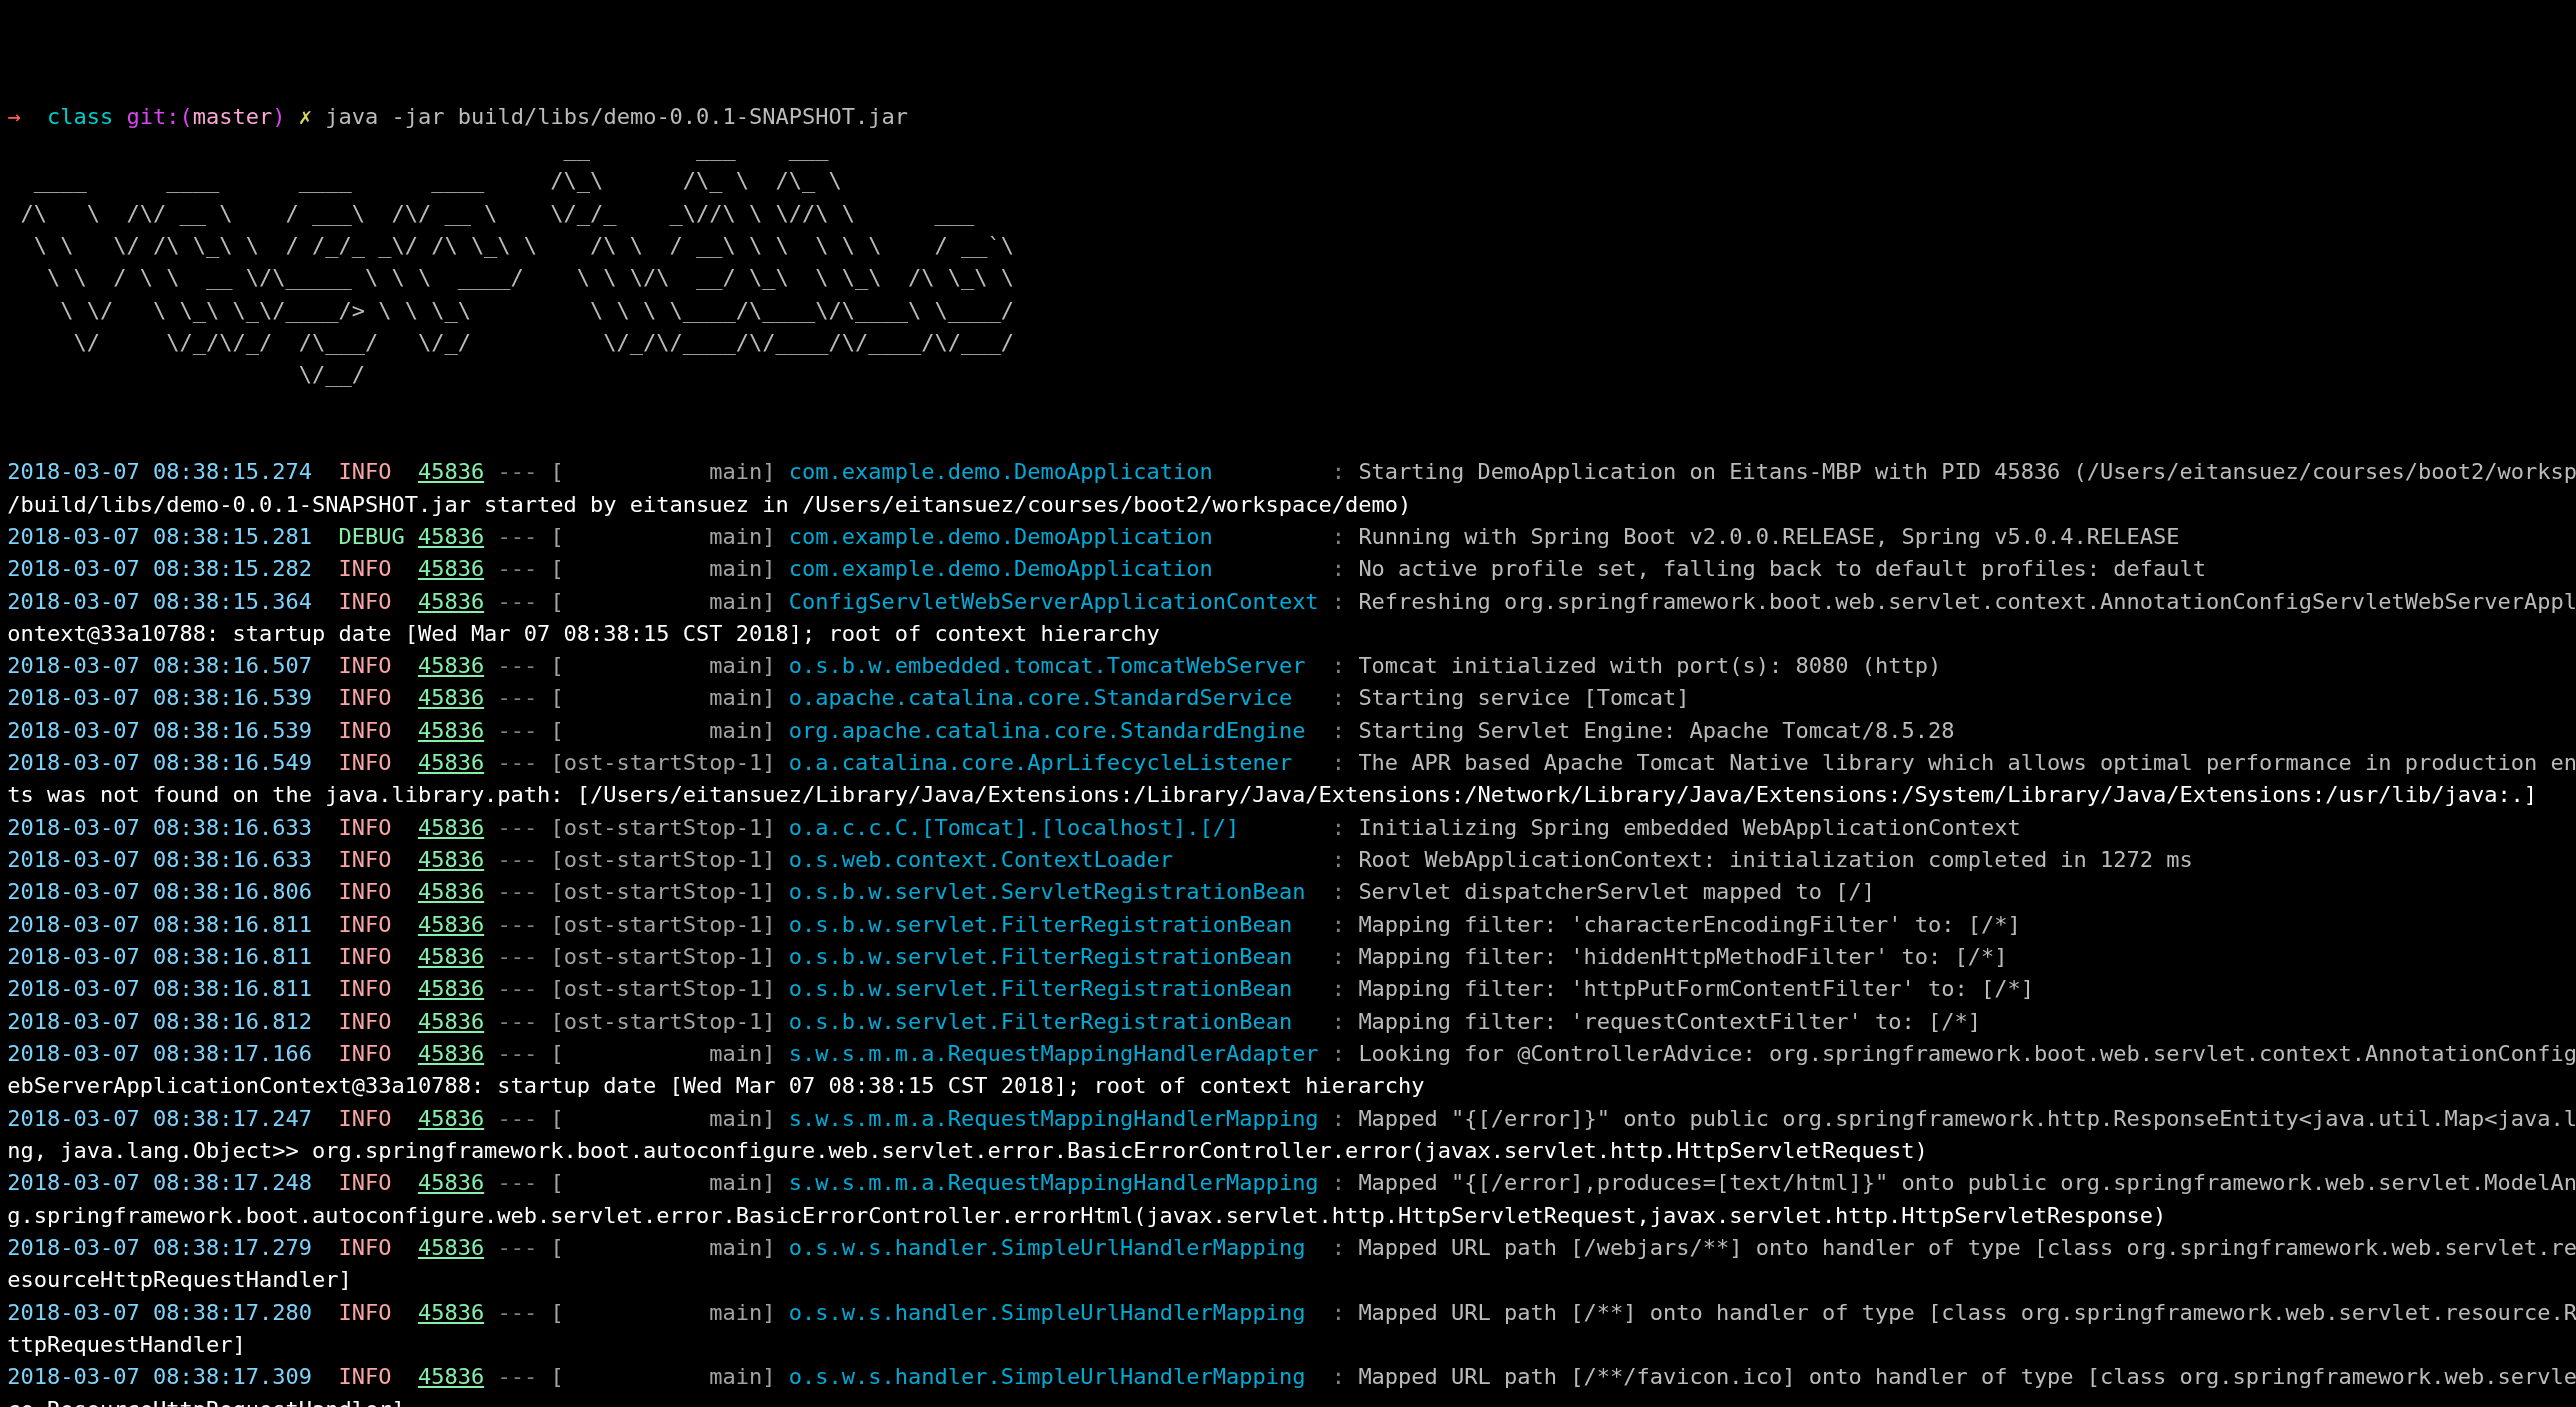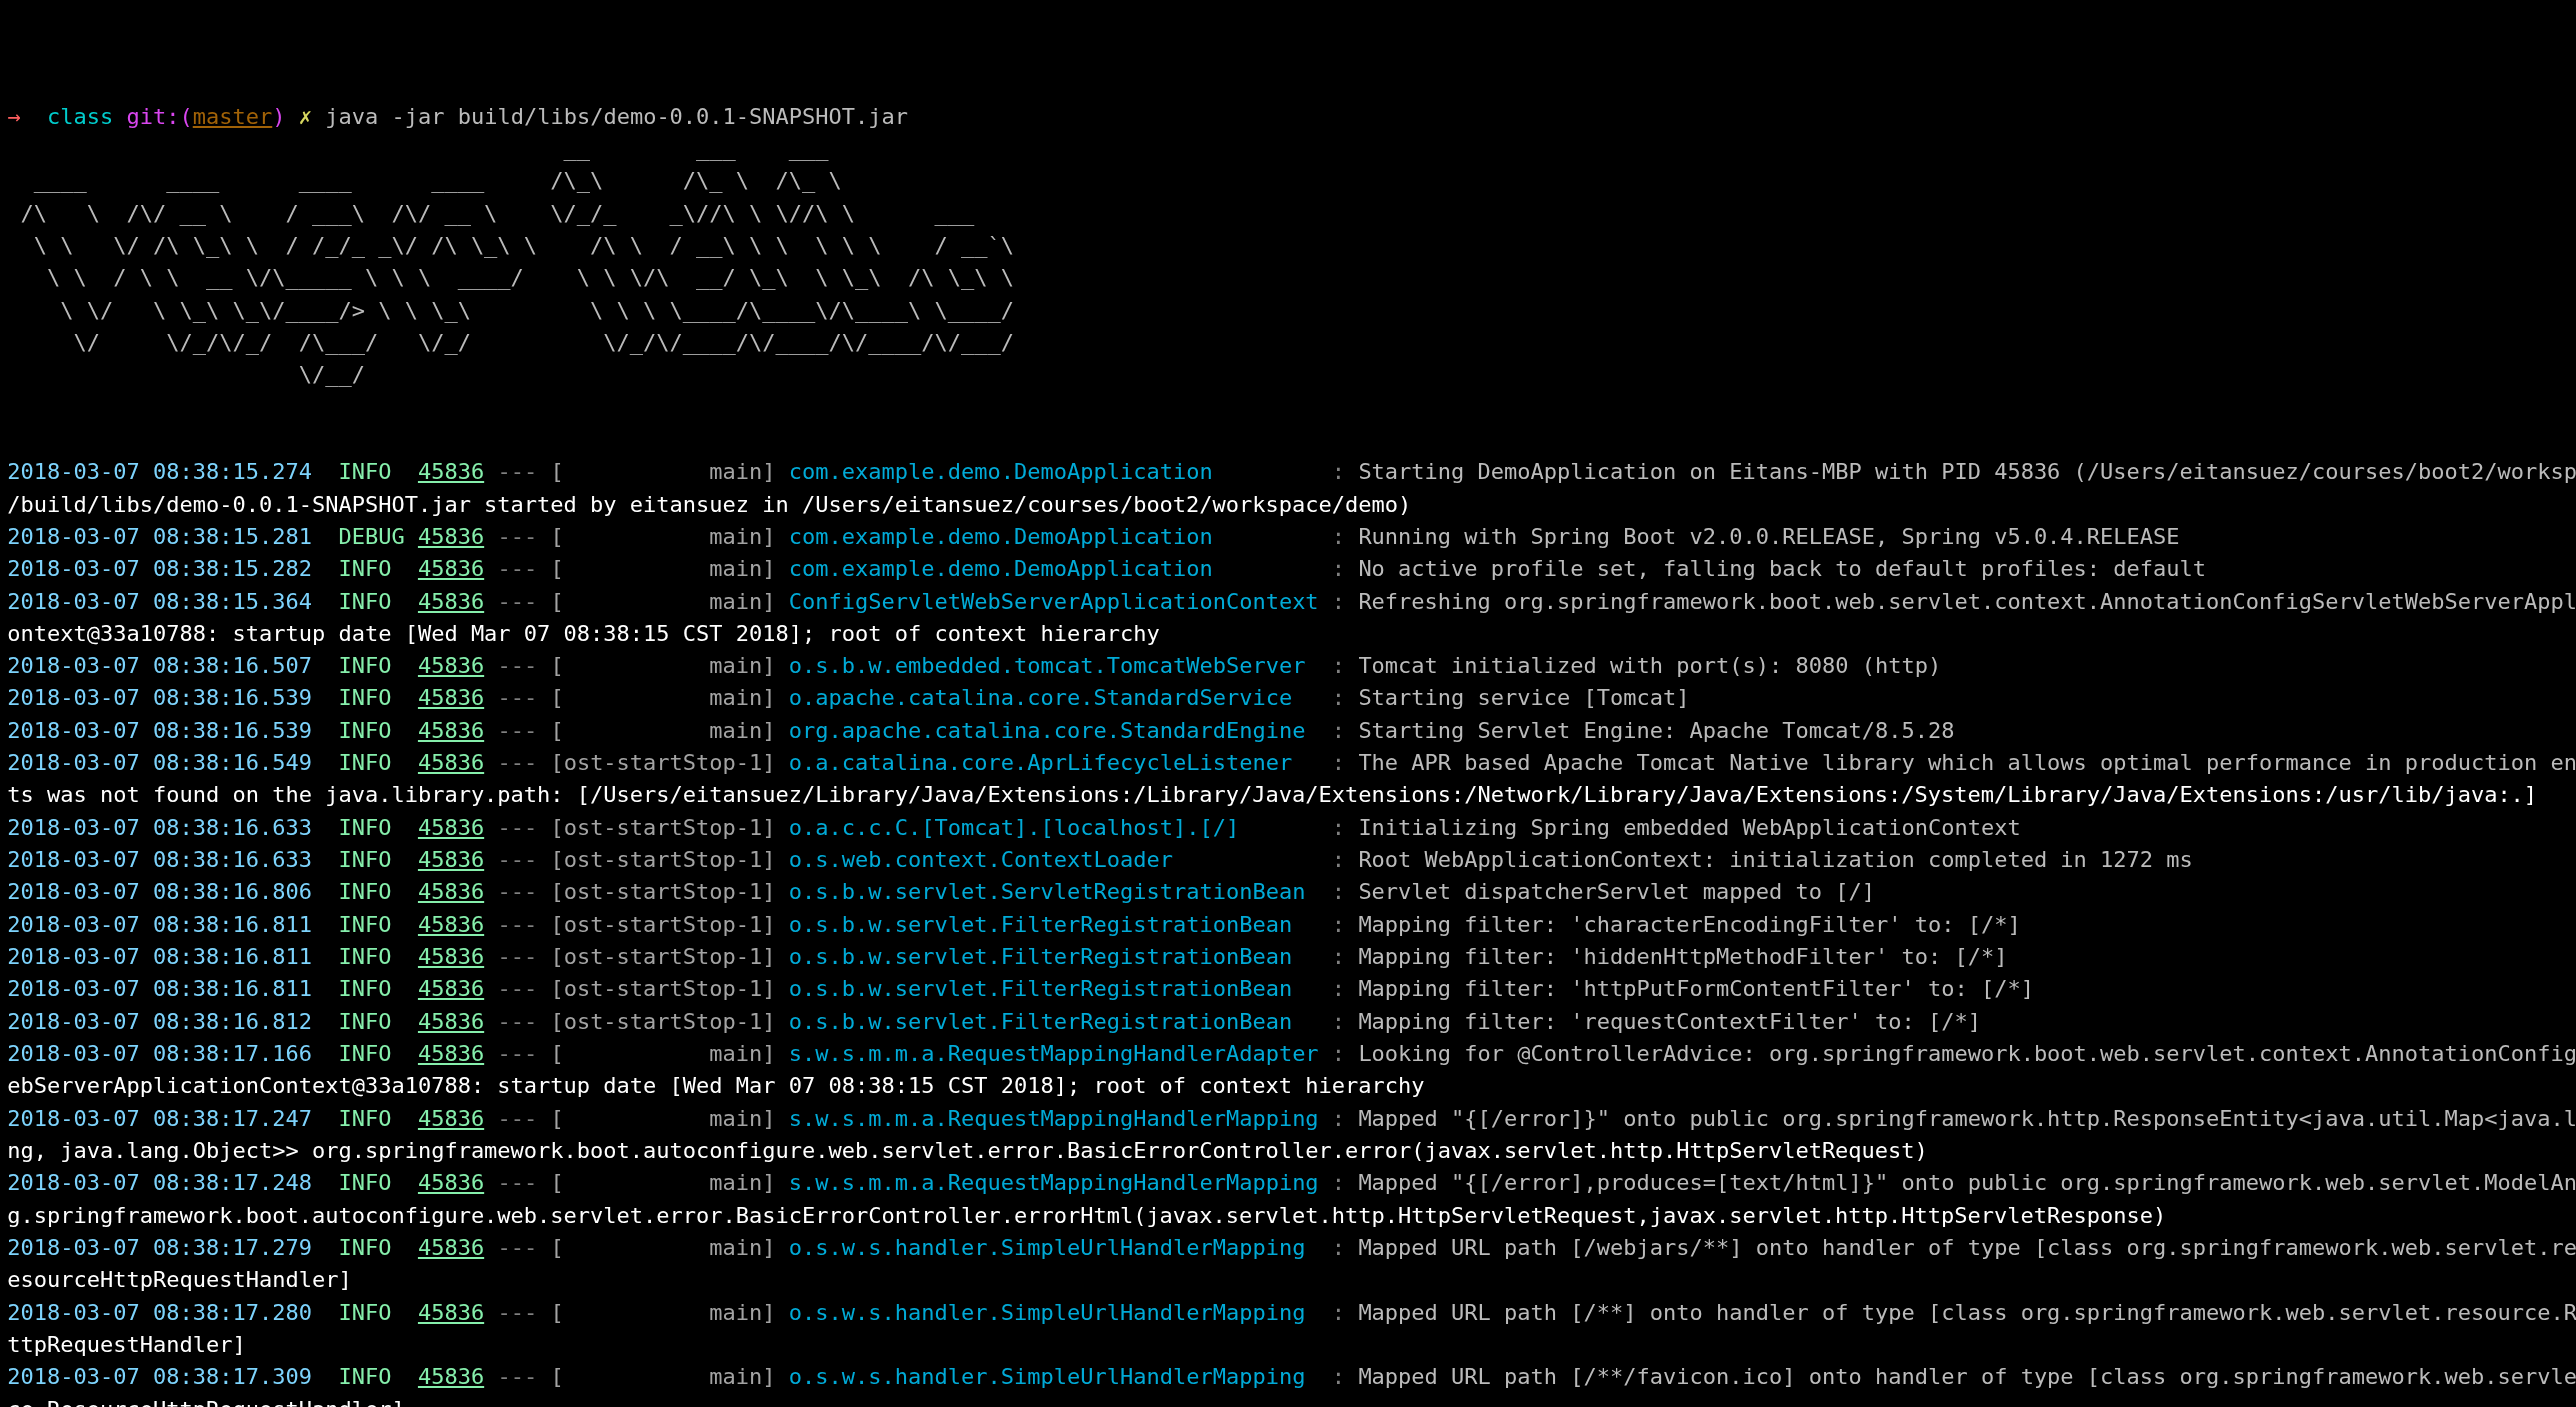--- a/index.html
+++ b/index.html
@@ -9,26 +9,26 @@
     font-family: "Menlo", "Consolas", "Monaco", monospace;
     font-size: 22px;
     line-height: 1.47;
     padding: 3.6px 7.3px;
     white-space: pre;
     overflow-x: auto;
   }
   .prompt-arrow { color: #ff5f5f; }
   .prompt-dir { color: #00cccc; }
   .prompt-git { color: #d946ef; }
-  .prompt-branch { color: #a16207; text-decoration: underline; }
+  .prompt-branch { color: #f9a8d4; }
   .prompt-x { color: #d7d75f; }
   .cmd { color: #bbbbbb; text-align: center; }
   .log-line { display: block; }
   .ts { color: #7dd3fc; }
-  .lvl-info { color: #86efac; }
+  .lvl-info { color: #fca5a5; }
   .lvl-debug { color: #86efac; }
   .pid { color: #86efac; text-decoration: underline; }
   .sep { color: #808080; }
   .thread { color: #a3a3a3; }
   .logger { color: #00aad7; }
   .colon { color: #808080; }
   .msg { color: #bbbbbb; }
   .cont { color: #ffffff; }
 </style>
 </head>

